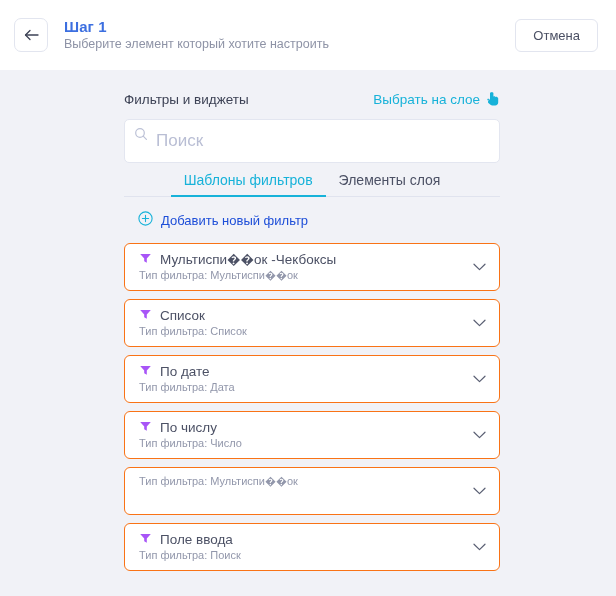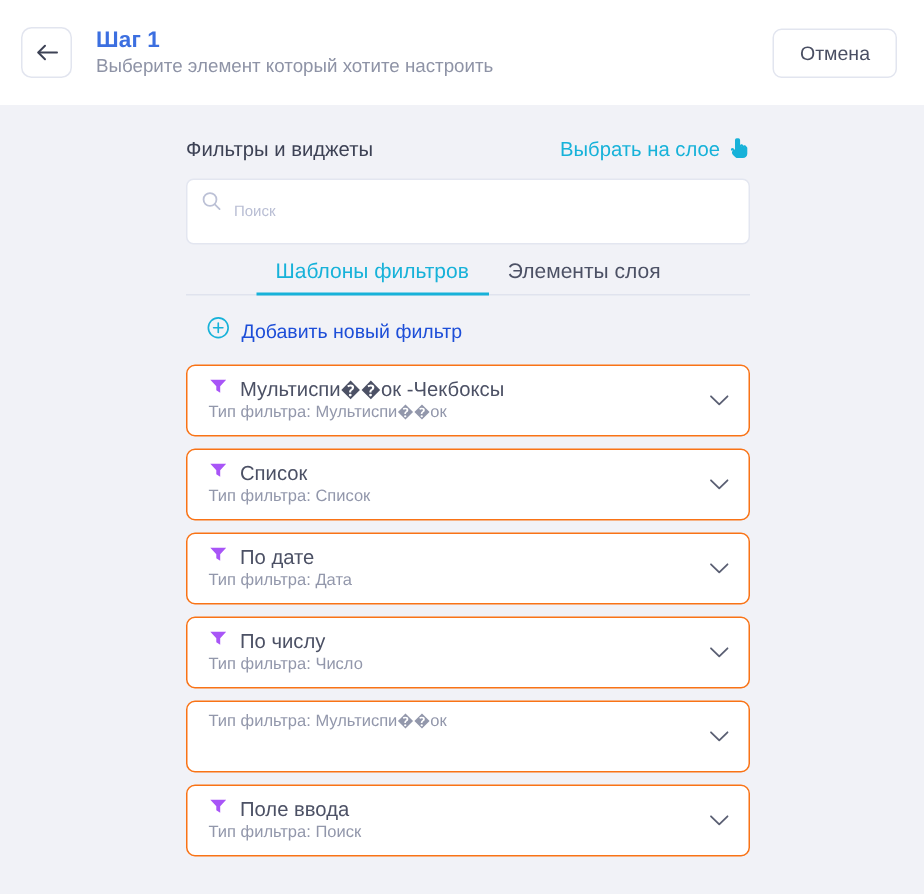--- a/index.html
+++ b/index.html
@@ -115,21 +115,21 @@
     margin-bottom: 18px;
   }
   .search-input {
     width: 100%;
     height: 44px;
     box-sizing: border-box;
     border: 1px solid #e3e6f0;
     border-radius: 5px;
     background: #ffffff;
     padding: 0 10px 0 31px;
-    font-size: 10px;
+    font-size: 17px;
     font-family: "Liberation Sans", sans-serif;
     color: #3d4255;
     outline: none;
   }
   .search-input::placeholder { color: #b9bed4; }
   .search-icon {
     position: absolute;
     left: 10px;
     top: 8px;
     pointer-events: none;

